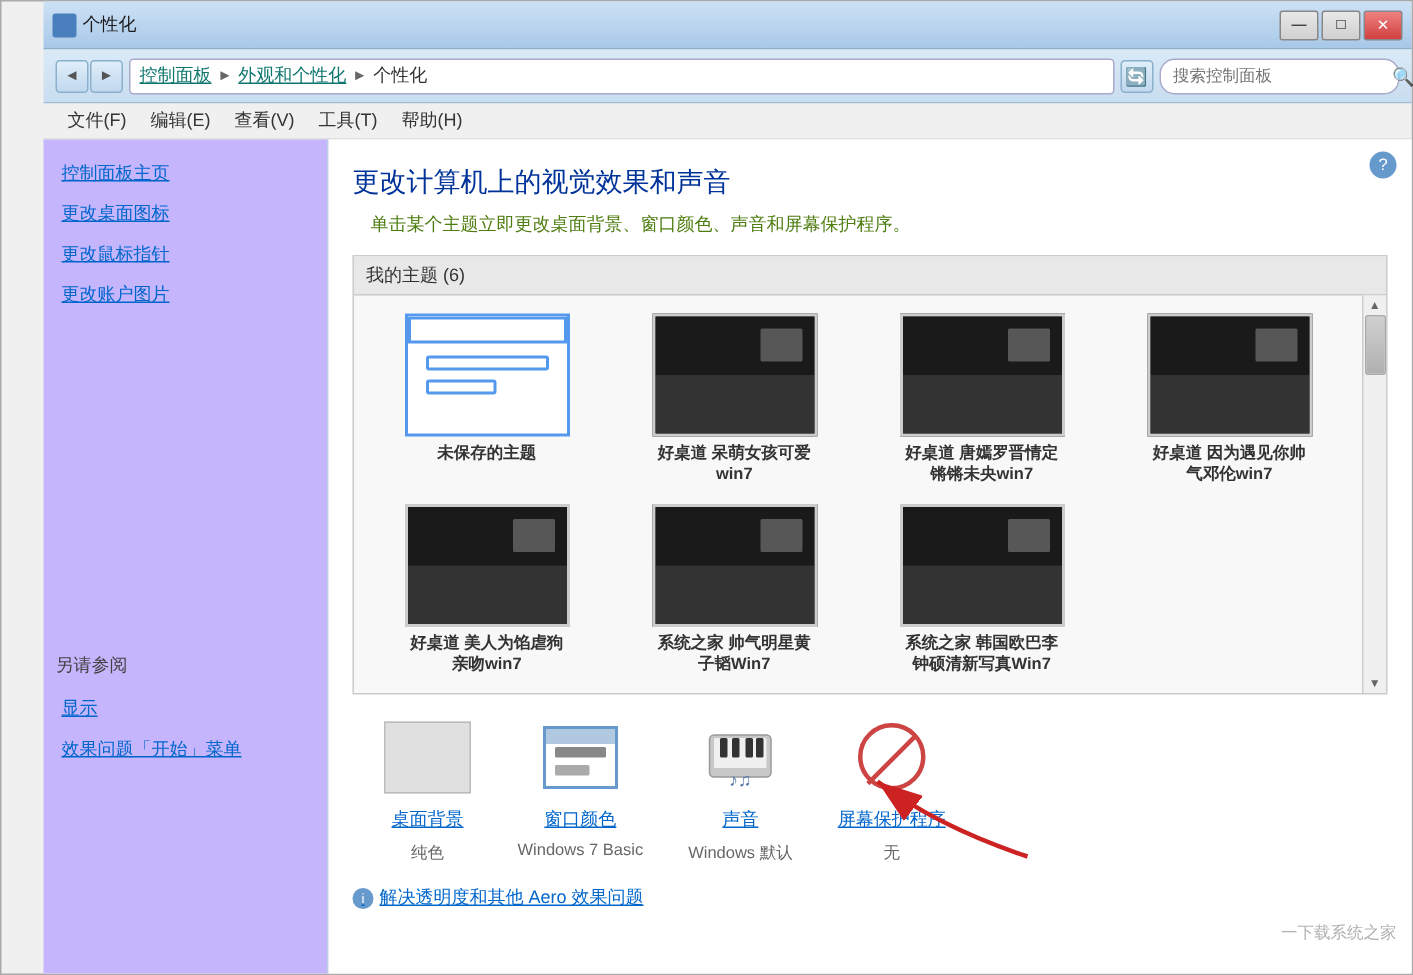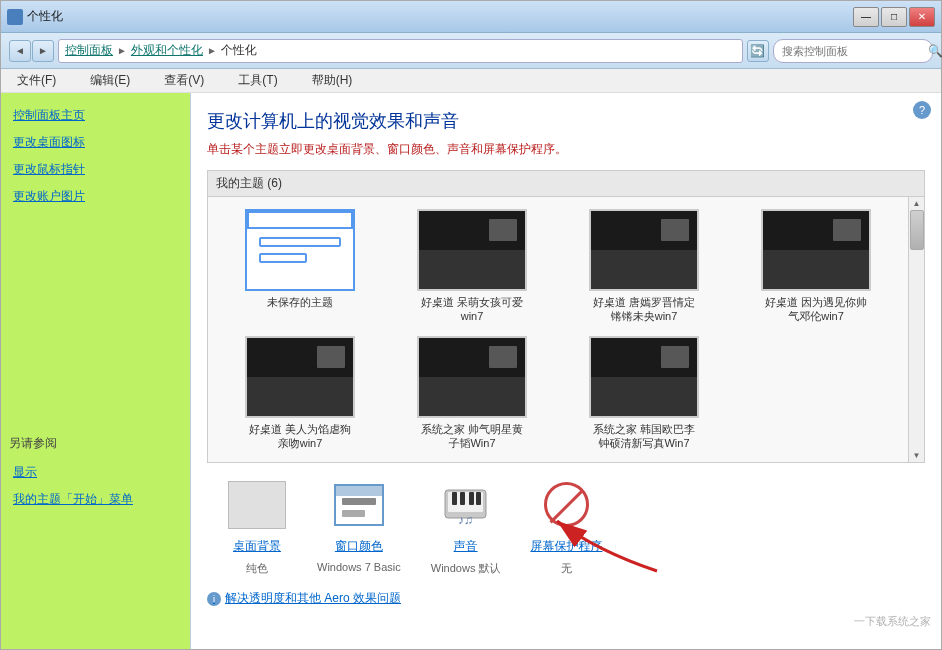--- a/index.html
+++ b/index.html
@@ -13,20 +13,21 @@
     }
 
     
     .window {
       width: 942px;
       height: 650px;
       background: #f0f0f0;
       border: 1px solid #aaa;
       display: flex;
       flex-direction: column;
+      padding-left: 28px;
     }
 
     .title-bar {
       height: 32px;
       background: linear-gradient(to bottom, #cde1f5, #a8c8e8);
       display: flex;
       align-items: center;
       justify-content: space-between;
       padding: 0 6px;
       border-bottom: 1px solid #8ab0cc;
@@ -164,21 +165,21 @@
       background: transparent;
     }
 
     
     .menu-bar {
       height: 24px;
       background: #f0f0f0;
       display: flex;
       align-items: center;
       padding: 0 8px;
-      gap: 18px;
+      gap: 0;
       border-bottom: 1px solid #ddd;
     }
 
     .menu-item {
       padding: 2px 8px;
       cursor: pointer;
       font-size: 12px;
       color: #333;
       border-radius: 2px;
     }
@@ -186,21 +187,21 @@
     
     .main-content {
       flex: 1;
       display: flex;
       background: #f0f0f0;
     }
 
     
     .sidebar {
       width: 190px;
-      background: #bef264;
+      background: #c4b5fd;
       padding: 12px 8px;
       display: flex;
       flex-direction: column;
       gap: 6px;
       border-right: 1px solid #b8cfe0;
     }
 
     .sidebar-link {
       color: #0066cc;
       cursor: pointer;
@@ -227,22 +228,23 @@
 
     .page-title {
       font-size: 18px;
       color: #003399;
       font-weight: normal;
       margin-bottom: 8px;
     }
 
     .page-subtitle {
       font-size: 12px;
-      color: #b91c1c;
+      color: #4d7c0f;
       margin-bottom: 12px;
+      margin-left: 12px;
     }
 
     
     .themes-container {
       border: 1px solid #ccc;
       background: #f8f8f8;
       position: relative;
     }
 
     .themes-header {
@@ -521,34 +523,34 @@
     <div class="sidebar">
       <span class="sidebar-link">控制面板主页</span>
       <span class="sidebar-link">更改桌面图标</span>
       <span class="sidebar-link">更改鼠标指针</span>
       <span class="sidebar-link">更改账户图片</span>
 
       <div style="height: 200px;"></div>
 
       <div class="sidebar-section-title">另请参阅</div>
       <span class="sidebar-link">显示</span>
-      <span class="sidebar-link">我的主题「开始」菜单</span>
+      <span class="sidebar-link">效果问题「开始」菜单</span>
     </div>
 
     <div class="content-area">
 
       <div class="help-icon">?</div>
 
       <div class="page-title">更改计算机上的视觉效果和声音</div>
       <div class="page-subtitle">单击某个主题立即更改桌面背景、窗口颜色、声音和屏幕保护程序。</div>
 
       <div class="themes-container">
         <div class="themes-header">我的主题 (6)</div>
         <div style="display: flex;">
-          <div class="themes-grid" style="flex:1; overflow-y: auto; max-height: 290px;">
+          <div class="themes-grid" style="flex:1; overflow-y: auto; max-height: 290px; font-weight: bold;">
 
             <div class="theme-item">
               <div class="theme-preview unsaved-preview" style="width:110px;height:82px;background:white;border:3px solid #5599ee;position:relative;">
                 <div class="unsaved-preview preview-header" style="position:absolute;top:0;left:0;right:0;height:18px;background:#b8d0e8;"></div>
                 <div class="unsaved-preview preview-bar1" style="position:absolute;top:26px;left:12px;right:12px;height:10px;background:#888;border-radius:2px;"></div>
                 <div class="unsaved-preview preview-bar2" style="position:absolute;top:42px;left:12px;width:45%;height:10px;background:#aaa;border-radius:2px;"></div>
               </div>
               <span class="theme-label">未保存的主题</span>
             </div>
 

